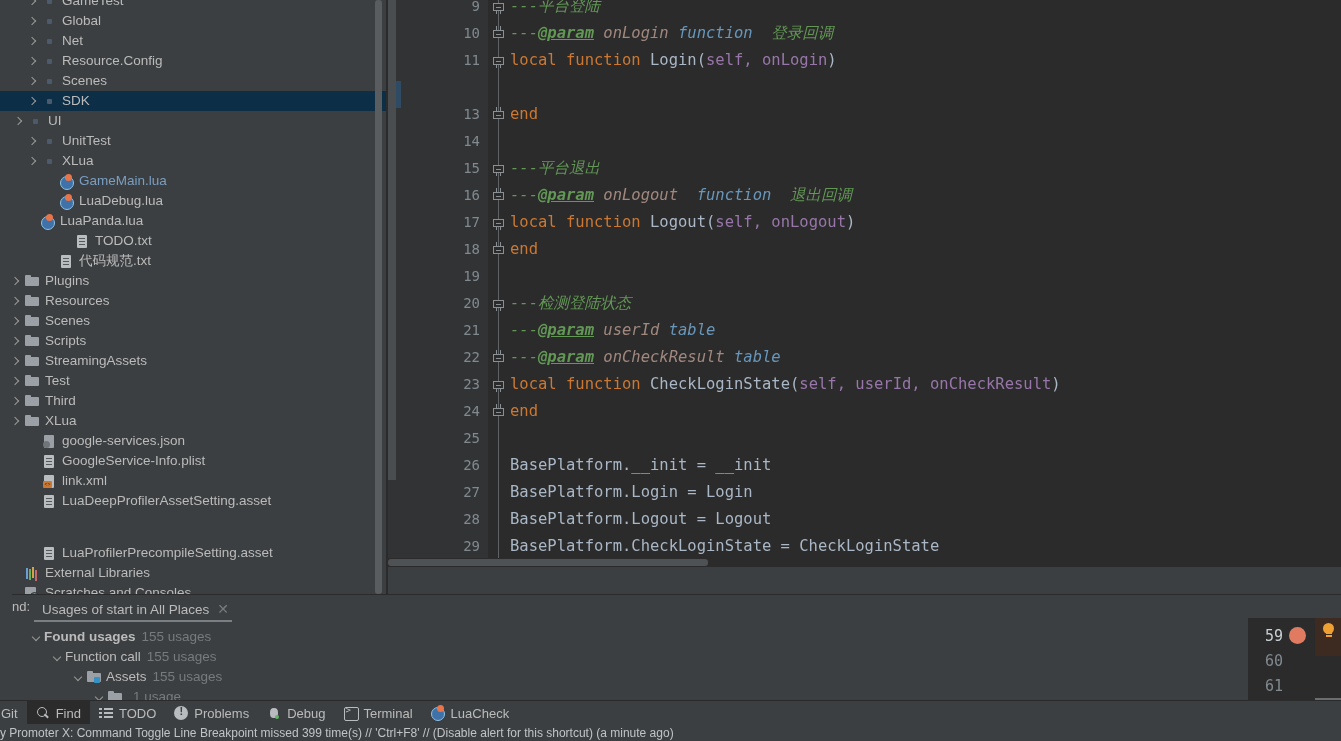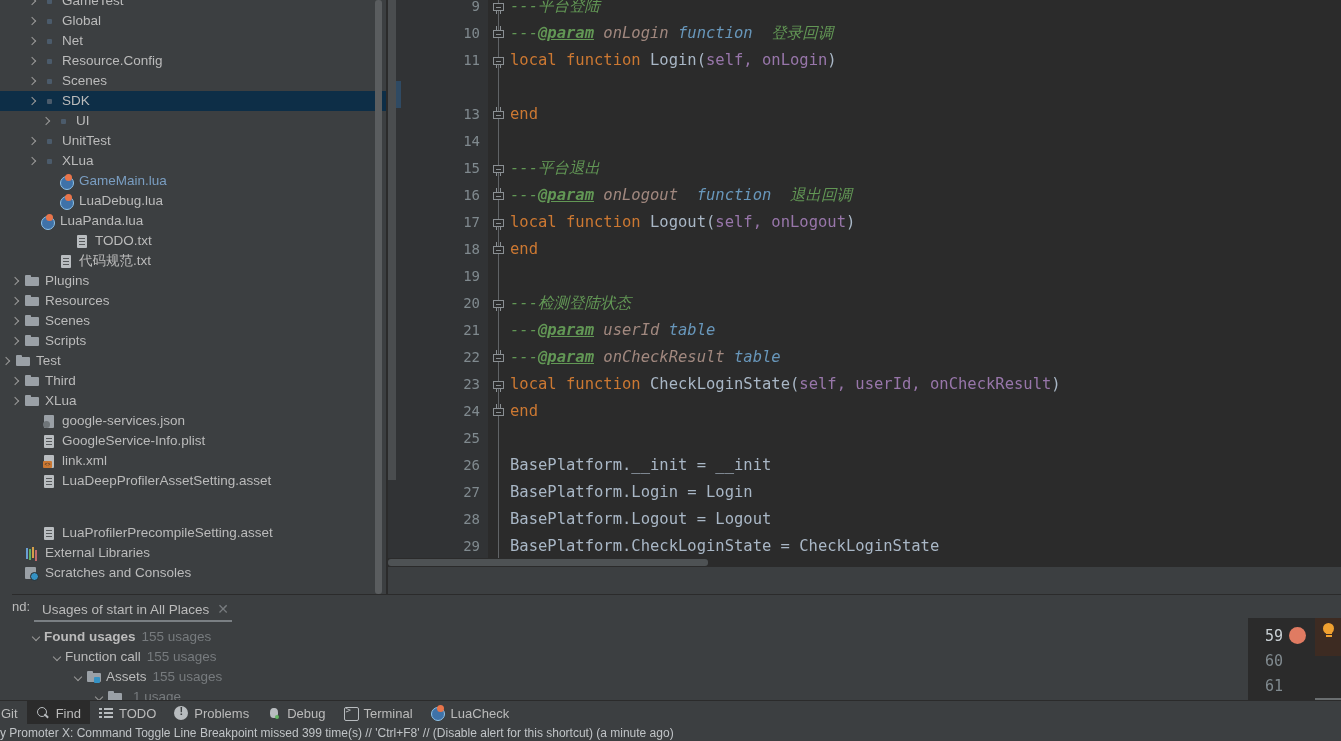--- a/index.html
+++ b/index.html
@@ -364,21 +364,21 @@
           </span>
           <span class="label">Scenes</span>
         </div>
         <div class="tree-row selected" style="top: 0px; padding-left: 26px;">
           <span class="arrow has"></span>
           <span class="ico folder-src">
             <span class="badge"></span>
           </span>
           <span class="label">SDK</span>
         </div>
-        <div class="tree-row" style="top: 0px; padding-left: 40px;">
+        <div class="tree-row" style="top: 0px; padding-left: 12px;">
           <span class="arrow has"></span>
           <span class="ico folder-src">
             <span class="badge"></span>
           </span>
           <span class="label">UI</span>
         </div>
         <div class="tree-row" style="top: 0px; padding-left: 26px;">
           <span class="arrow has"></span>
           <span class="ico folder-src">
             <span class="badge"></span>
@@ -430,21 +430,26 @@
         <div class="tree-row" style="top: 0px; padding-left: 9px;">
           <span class="arrow has"></span>
           <span class="ico folder"></span>
           <span class="label">Scenes</span>
         </div>
         <div class="tree-row" style="top: 0px; padding-left: 9px;">
           <span class="arrow has"></span>
           <span class="ico folder"></span>
           <span class="label">Scripts</span>
         </div>
-        <div class="tree-row" style="top: 0px; ">
+        <div class="tree-row" style="top: 0px; padding-left: 9px;">
+          <span class="arrow has"></span>
+          <span class="ico folder"></span>
+          <span class="label">StreamingAssets</span>
+        </div>
+        <div class="tree-row" style="top: 0px; padding-left: 9px;">
           <span class="arrow has"></span>
           <span class="ico folder"></span>
           <span class="label">Test</span>
         </div>
         <div class="tree-row" style="top: 0px; padding-left: 9px;">
           <span class="arrow has"></span>
           <span class="ico folder"></span>
           <span class="label">Third</span>
         </div>
         <div class="tree-row" style="top: 0px; padding-left: 9px;">

